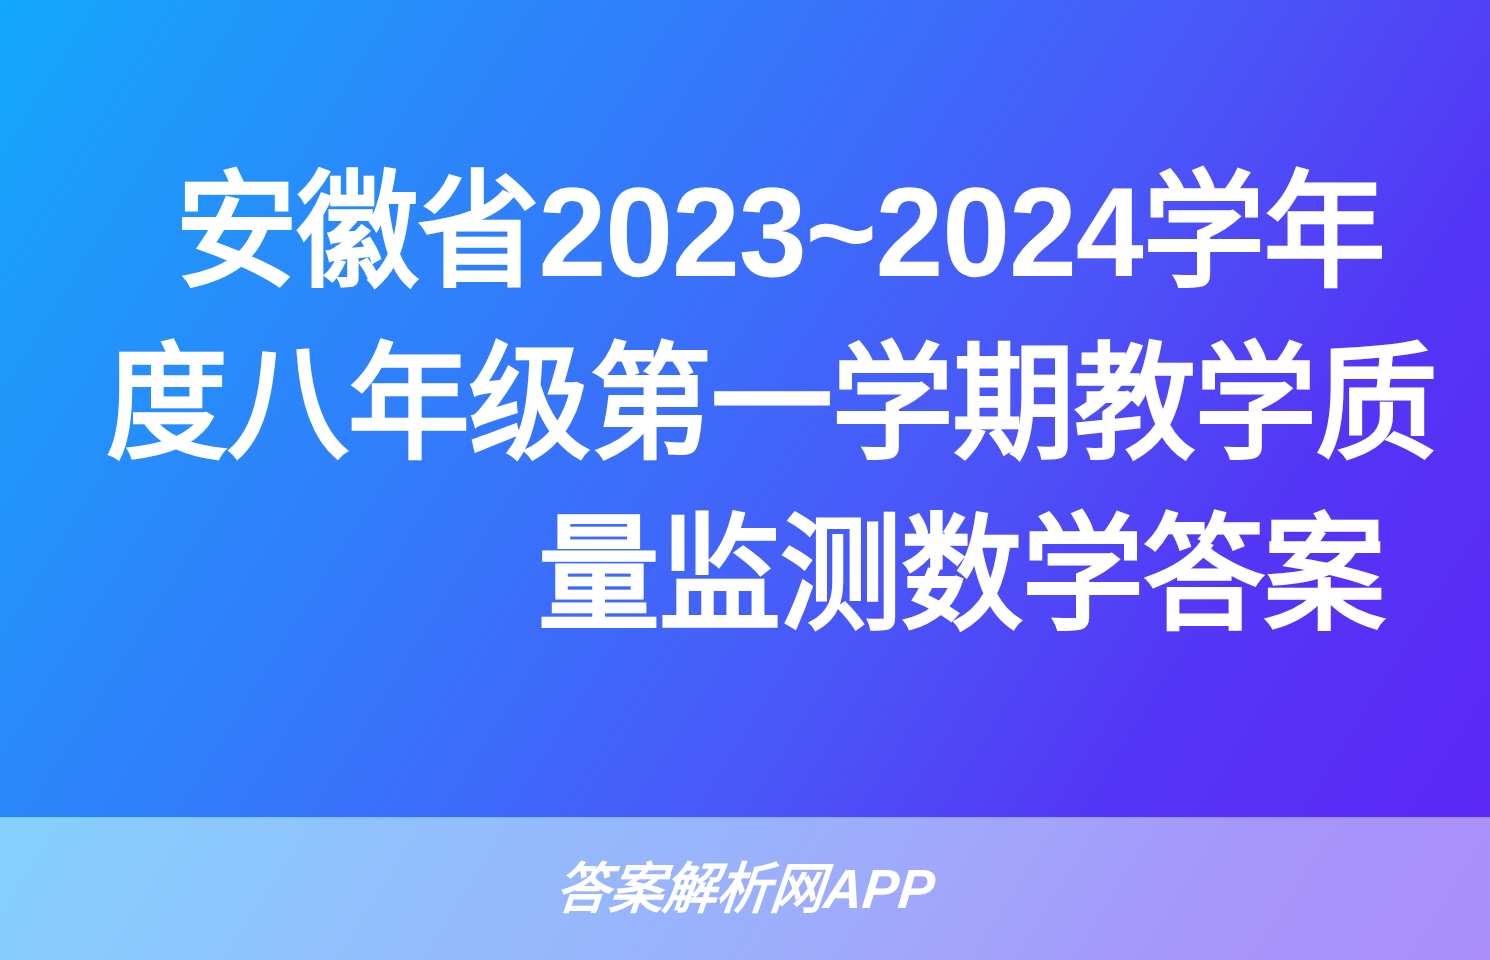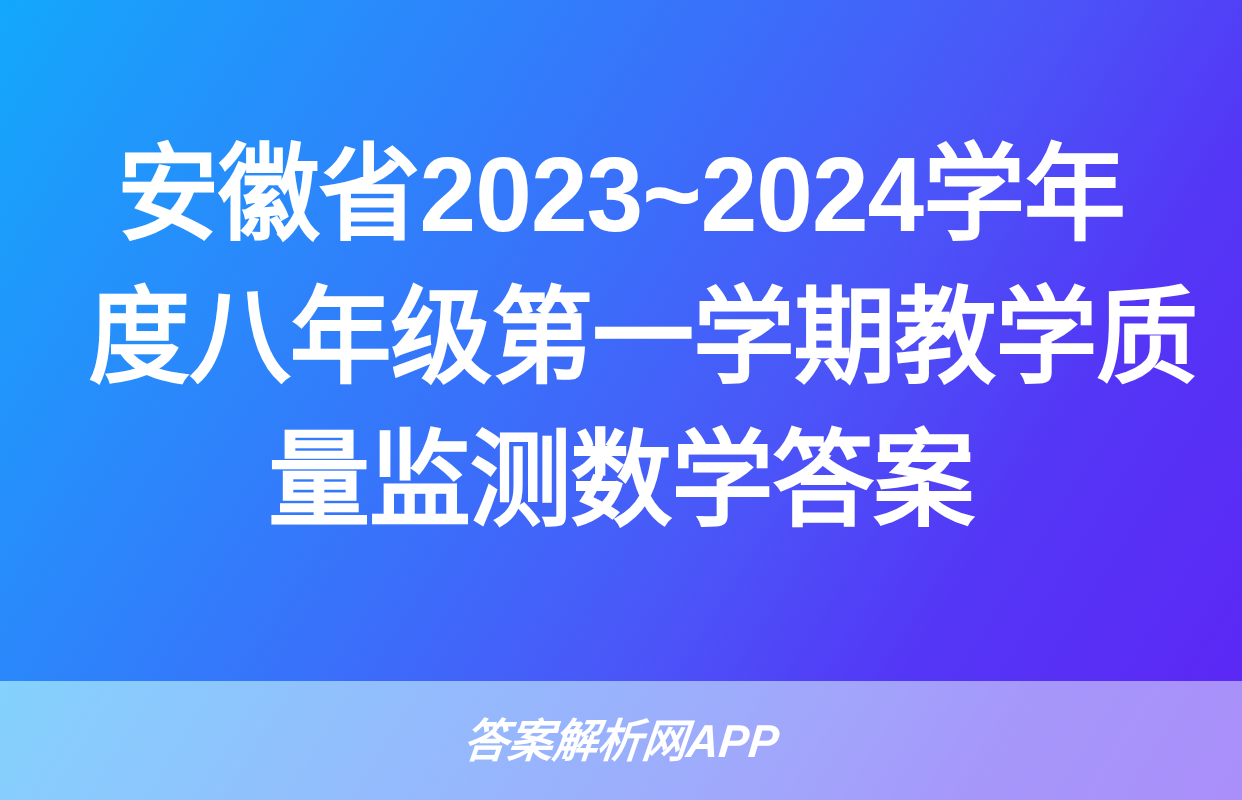--- a/index.html
+++ b/index.html
@@ -37,21 +37,21 @@
         #5c28f5 100%);
     display: flex;
     align-items: center;
     justify-content: center;
   }
 
   
   .title-block {
     position: relative;
     width: 1110px;
-    text-align: center;
+    text-align: right;
     z-index: 2;
     padding-bottom: 6px;
   }
 
   .title-line {
     display: block;
     color: #ffffff;
     font-family: "Liberation Sans", "DejaVu Sans", sans-serif;
     font-weight: bold;
     font-size: 106px;

